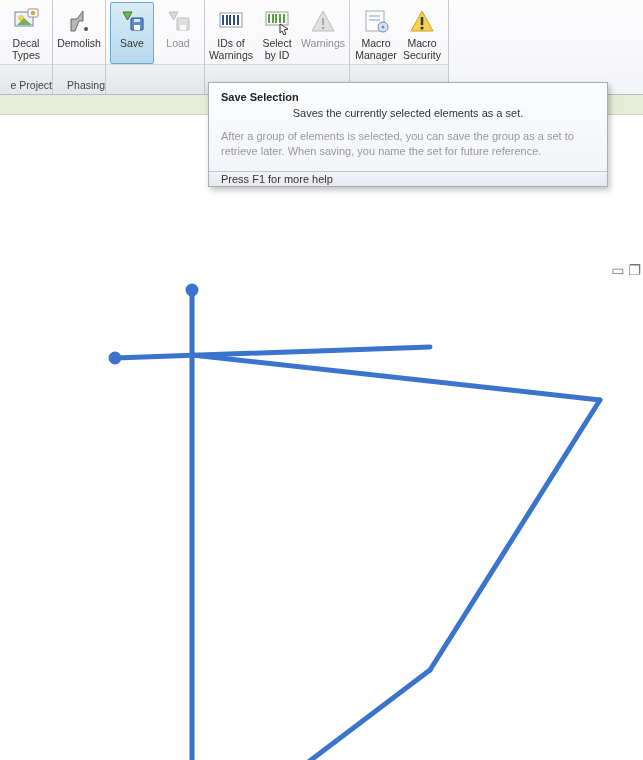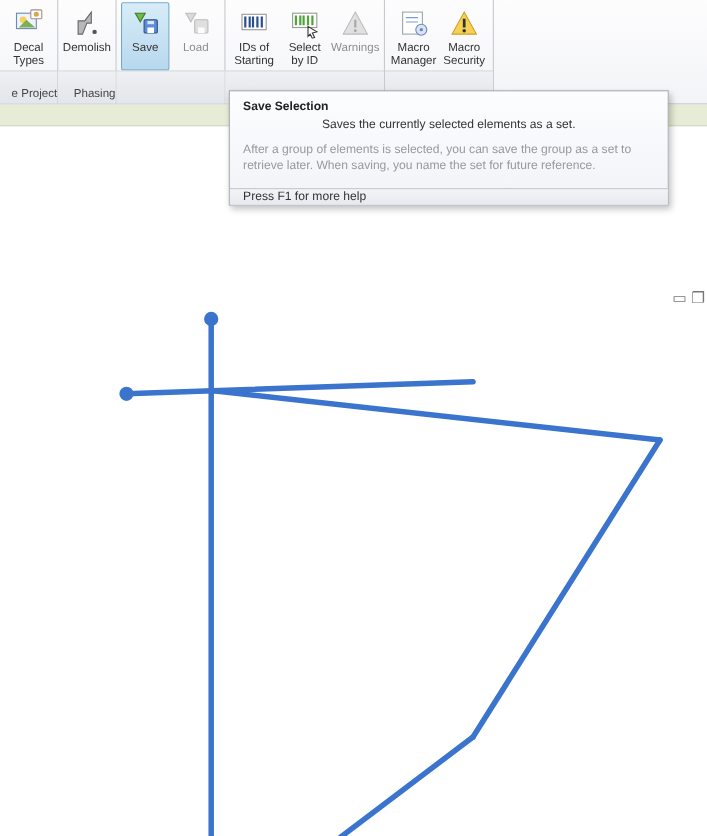--- a/index.html
+++ b/index.html
@@ -170,21 +170,21 @@
               <g stroke="#2b4f8b" stroke-width="2">
                 <line x1="6" y1="8" x2="6" y2="18"></line>
                 <line x1="10" y1="8" x2="10" y2="18"></line>
                 <line x1="13" y1="8" x2="13" y2="18"></line>
                 <line x1="17" y1="8" x2="17" y2="18"></line>
                 <line x1="21" y1="8" x2="21" y2="18"></line>
               </g>
             </svg>
           </div>
           <div class="lbl">IDs of
-Starting</div>
+Warnings</div>
         </div>
         <div class="rbtn">
           <div class="icon">
             <svg width="28" height="28" viewBox="0 0 28 28">
               <rect x="3" y="5" width="22" height="13" fill="#fff" stroke="#999"></rect>
               <g stroke="#4fa43a" stroke-width="2">
                 <line x1="6" y1="7" x2="6" y2="16"></line>
                 <line x1="10" y1="7" x2="10" y2="16"></line>
                 <line x1="13" y1="7" x2="13" y2="16"></line>
                 <line x1="17" y1="7" x2="17" y2="16"></line>

